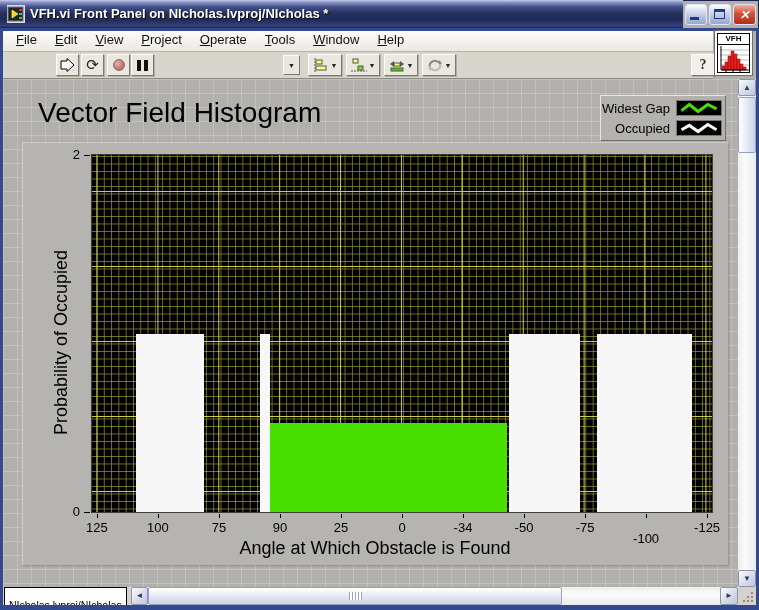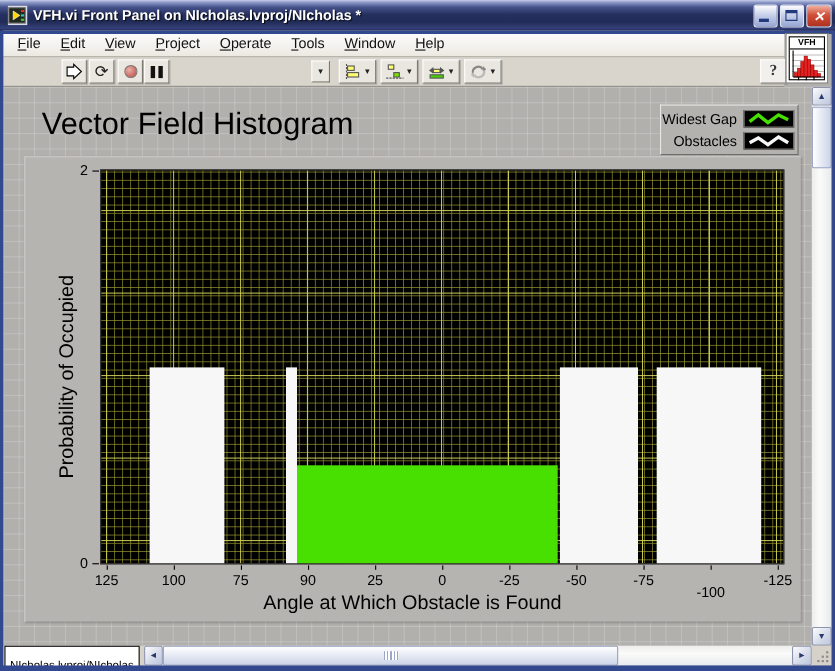--- a/index.html
+++ b/index.html
@@ -4,21 +4,21 @@
 <style>
   html,body{margin:0;padding:0;background:#8a8a8a;}
   *{box-sizing:border-box;}
   .window{
     position:relative;width:759px;height:610px;overflow:hidden;
     font-family:"Liberation Sans",sans-serif;background:#b2b0ad;
     box-shadow:inset 0 0 0 1px #1b2450;
   }
   
   .titlebar{
-    position:absolute;left:0;top:0;width:759px;height:28px;
+    position:absolute;left:0;top:0;width:683px;height:28px;
     background:linear-gradient(180deg,#c5cde9 0%,#8b98c6 8%,#44508a 24%,#252f5e 48%,#222c58 72%,#35417a 92%,#1b2450 100%);
     display:flex;align-items:center;
   }
   .vi-file-icon{position:absolute;left:7px;top:5px;width:18px;height:18px;}
   .title-text{
     position:absolute;left:30px;top:6px;color:#fff;font-weight:bold;font-size:13px;
     text-shadow:1px 1px 1px rgba(0,0,0,.8);white-space:nowrap;
   }
   .winbtn{position:absolute;top:4px;height:21px;border-radius:3px;border:1px solid #dfe4f2;}
   .btn-min{left:685px;width:22px;background:linear-gradient(180deg,#fdfdfe,#c3cde8 50%,#97a6d4);}
@@ -293,21 +293,21 @@
     <div class="legend">
       <div class="legend-row">
         <span class="legend-label">Widest Gap</span>
         <span class="legend-icon">
           <svg width="44" height="14" viewBox="0 0 46 16">
             <polyline points="3,11 12,4 22,12 33,4 43,9" fill="none" stroke-width="3.5" stroke="#47e000"></polyline>
           </svg>
         </span>
       </div>
       <div class="legend-row">
-        <span class="legend-label">Obstacles</span>
+        <span class="legend-label">Occupied</span>
         <span class="legend-icon">
           <svg width="44" height="14" viewBox="0 0 46 16">
             <polyline points="3,10 12,5 22,12 33,4 43,10" fill="none" stroke-width="3.5" stroke="#f7f7f7"></polyline>
           </svg>
         </span>
       </div>
     </div>
 
     <div class="chart-area">
       <div class="y-axis-label">Probability of Occupied</div>
@@ -325,21 +325,21 @@
         <div class="tick-label-x" style="position: absolute; left: 113.9px; top: 378px;">100</div>
         <div class="tick-dash-x" style="position: absolute; left: 196.9px; top: 372px;"></div>
         <div class="tick-label-x" style="position: absolute; left: 174.9px; top: 378px;">75</div>
         <div class="tick-dash-x" style="position: absolute; left: 258px; top: 372px;"></div>
         <div class="tick-label-x" style="position: absolute; left: 236px; top: 378px;">90</div>
         <div class="tick-dash-x" style="position: absolute; left: 319px; top: 372px;"></div>
         <div class="tick-label-x" style="position: absolute; left: 297px; top: 378px;">25</div>
         <div class="tick-dash-x" style="position: absolute; left: 380px; top: 372px;"></div>
         <div class="tick-label-x" style="position: absolute; left: 358px; top: 378px;">0</div>
         <div class="tick-dash-x" style="position: absolute; left: 441px; top: 372px;"></div>
-        <div class="tick-label-x" style="position: absolute; left: 419px; top: 378px;">-25</div>
+        <div class="tick-label-x" style="position: absolute; left: 419px; top: 378px;">-34</div>
         <div class="tick-dash-x" style="position: absolute; left: 502px; top: 372px;"></div>
         <div class="tick-label-x" style="position: absolute; left: 480px; top: 378px;">-50</div>
         <div class="tick-dash-x" style="position: absolute; left: 563.1px; top: 372px;"></div>
         <div class="tick-label-x" style="position: absolute; left: 541.1px; top: 378px;">-75</div>
         <div class="tick-dash-x" style="position: absolute; left: 624.1px; top: 372px;"></div>
         <div class="tick-label-x" style="position: absolute; left: 602.1px; top: 389px;">-100</div>
         <div class="tick-dash-x" style="position: absolute; left: 685.1px; top: 372px;"></div>
         <div class="tick-label-x" style="position: absolute; left: 663.1px; top: 378px;">-125</div>
         <div class="tick-dash-y" style="position: absolute; left: 62px; top: 13px;"></div>
         <div class="tick-label-y" style="position: absolute; left: 36px; top: 5px;">2</div>

